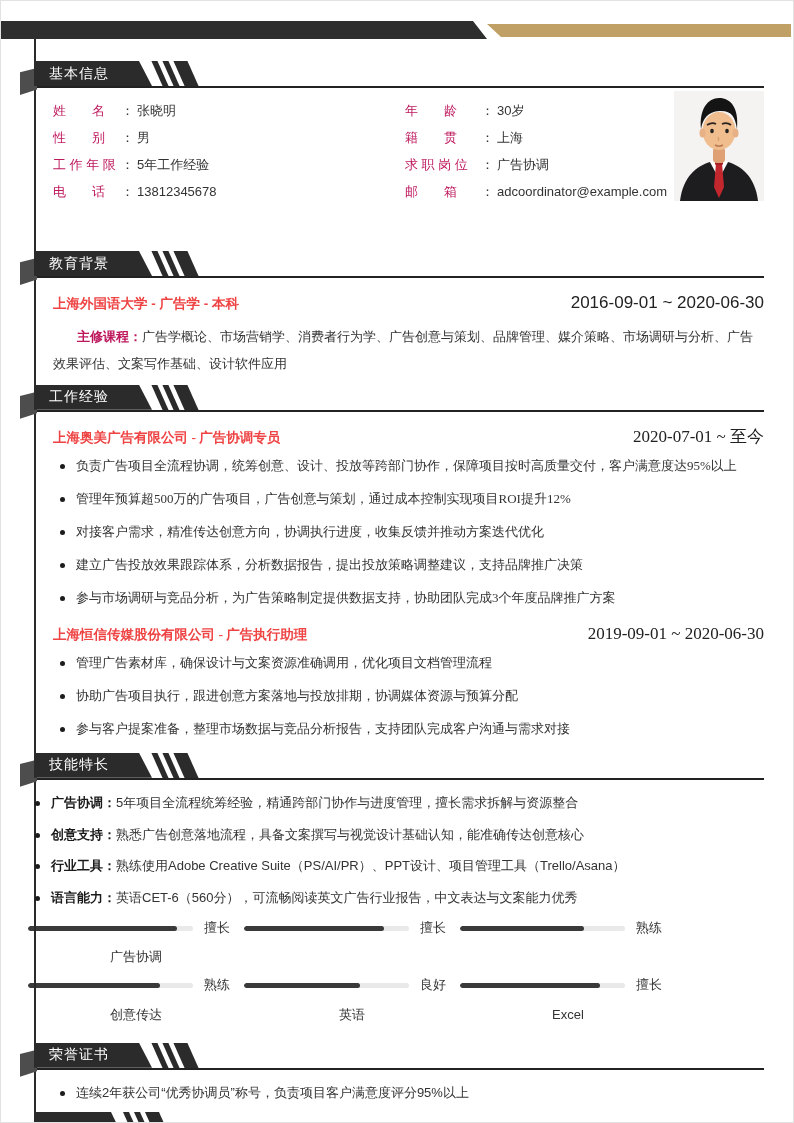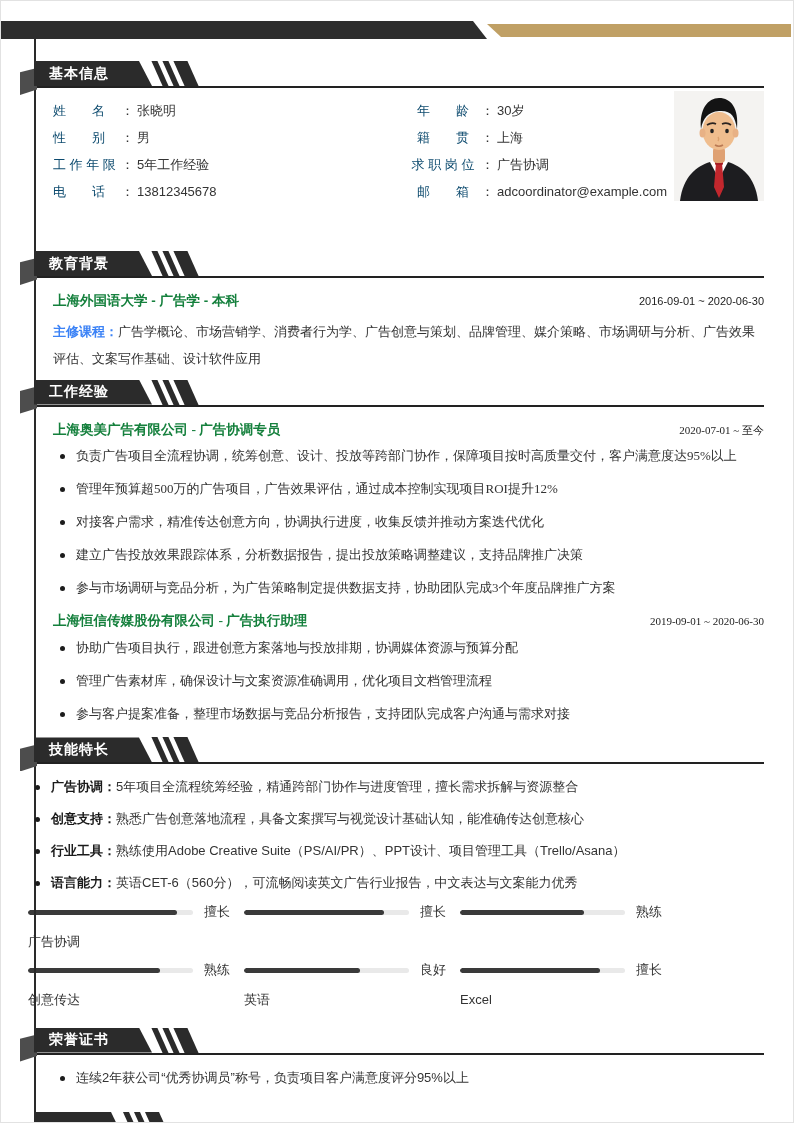--- a/index.html
+++ b/index.html
@@ -16,53 +16,53 @@
   .banner-gold{ flex:1; height:13px; margin:3px 2px 0 0; background:#c0a065;
     clip-path:polygon(0 0, 100% 0, 100% 100%, 14px 100%); }
   
   .v-line{ position:absolute; left:33px; top:38px; bottom:0; width:2px; background:#2a2a2a; }
   
   .ribbon{ position:relative; display:flex; align-items:stretch;
     height:27px; margin:0 29px 0 33px; border-bottom:2px solid #222; }
   .ribbon-fold{ position:absolute; left:-14px; top:7px; width:17px; height:27px;
     background:#4d4d4d; clip-path:polygon(0 16%, 100% 0, 100% 80%, 0 100%); }
   .ribbon-band{ position:relative; z-index:1; background:#2b2b2b; color:#fff;
-    font-size:14px; font-weight:bold; letter-spacing:1px;
+    font-size:14px; font-weight:normal; letter-spacing:1px;
     display:flex; align-items:center; padding:0 28px 0 15px; min-width:118px;
     clip-path:polygon(0 0, calc(100% - 13px) 0, 100% 100%, 0 100%); }
   .stripe{ width:6px; margin-left:5px; background:#2b2b2b; transform:skewX(24deg); }
   .stripe.wide{ width:14px; }
   
   .sec-body{ padding:0 29px 0 52px; font-size:13px; line-height:1.45; }
   
   .info-rows{ position:relative; margin-top:10px; }
   .info-row{ display:flex; height:27px; align-items:center; }
   .info-cell{ display:flex; align-items:center; }
   .cell-left{ width:352px; }
   .cell-right{ flex:1; }
-  .f-label{ display:inline-block; color:#0c4a6e; white-space:pre; }
+  .f-label{ display:inline-block; color:#be185d; white-space:pre; }
   .cell-left .f-label{ width:68px; }
-  .cell-right .f-label{ width:76px;text-align:center; }
+  .cell-right .f-label{ width:76px; }
   .f-colon{ width:16px; }
   .f-value{ white-space:nowrap; }
   .photo{ position:absolute; right:0; top:-7px; width:90px; height:110px; z-index:2; }
   
   .head-row{ display:flex; justify-content:space-between; align-items:baseline; margin-top:13px; }
-  .head-title{ font-weight:bold; font-size:13.5px; color:#15803d;text-align:right; }
-  .head-date{ font-size:11px; color:#222; }
+  .head-title{ font-weight:bold; font-size:13.5px; color:#ef4444;text-align:right; }
+  .head-date{ font-size:17px; color:#222; }
   .courses{ margin-top:7px; line-height:27px; color:#333; }
-  .courses b{ color:#3b82f6; }
+  .courses b{ color:#be185d;margin-left:24px; }
   ul.dots{ list-style:none; margin-top:8px; }
   ul.dots li{ position:relative; padding-left:23px; margin-bottom:14px; color:#333; }
   ul.dots li::before{ content:""; position:absolute; left:7px; top:7px;
     width:5px; height:5px; border-radius:50%; background:#1c1c1c; }
   ul.dots li b{ color:#1a1a1a; }
   ul.dots.tight li{ margin-bottom:13px; }
   
-  .bars-grid{ display:grid; grid-template-columns:216px 216px 216px; margin-top:4px; row-gap:12px; }
+  .bars-grid{ display:grid; grid-template-columns:216px 216px 216px; margin-top:4px; row-gap:12px;text-align:center; }
   .bar-cell{ }
   .bar-line{ display:flex; align-items:center; height:14px; }
   .bar-track{ width:165px; height:5px; border-radius:3px; background:#e9e9e9; overflow:hidden; }
   .bar-fill{ height:100%; border-radius:3px; background:#3a3a3a; }
   .bar-level{ margin-left:11px; font-size:13px; color:#333; }
   .bar-name{ margin-top:13px; font-size:13px; color:#333; }
   
   .partial{ position:absolute; left:33px; bottom:-17px; display:flex; height:27px; }
   .partial .ribbon-band{ min-width:90px; }
   
@@ -195,33 +195,33 @@
   </div>
 
   <div class="sec-body sp-work">
 
     <div class="head-row">
       <span class="head-title">上海奥美广告有限公司 - 广告协调专员</span>
       <span class="head-date">2020-07-01 ~ 至今</span>
     </div>
     <ul class="dots">
       <li>负责广告项目全流程协调，统筹创意、设计、投放等跨部门协作，保障项目按时高质量交付，客户满意度达95%以上</li>
-      <li>管理年预算超500万的广告项目，广告效果评估，通过成本控制实现项目ROI提升12%</li>
+      <li>管理年预算超500万的广告项目，广告创意与策划，通过成本控制实现项目ROI提升12%</li>
       <li>对接客户需求，精准传达创意方向，协调执行进度，收集反馈并推动方案迭代优化</li>
       <li>建立广告投放效果跟踪体系，分析数据报告，提出投放策略调整建议，支持品牌推广决策</li>
       <li>参与市场调研与竞品分析，为广告策略制定提供数据支持，协助团队完成3个年度品牌推广方案</li>
     </ul>
 
     <div class="head-row" style="margin-top:4px">
       <span class="head-title">上海恒信传媒股份有限公司 - 广告执行助理</span>
       <span class="head-date">2019-09-01 ~ 2020-06-30</span>
     </div>
     <ul class="dots">
+      <li>管理广告素材库，确保设计与文案资源准确调用，优化项目文档管理流程</li>
       <li>协助广告项目执行，跟进创意方案落地与投放排期，协调媒体资源与预算分配</li>
-      <li>管理广告素材库，确保设计与文案资源准确调用，优化项目文档管理流程</li>
       <li>参与客户提案准备，整理市场数据与竞品分析报告，支持团队完成客户沟通与需求对接</li>
     </ul>
   </div>
 
   <div class="ribbon">
     <div class="ribbon-fold"></div>
     <div class="ribbon-band">
       <span>技能特长</span>
     </div>
     <div class="stripe"></div>

